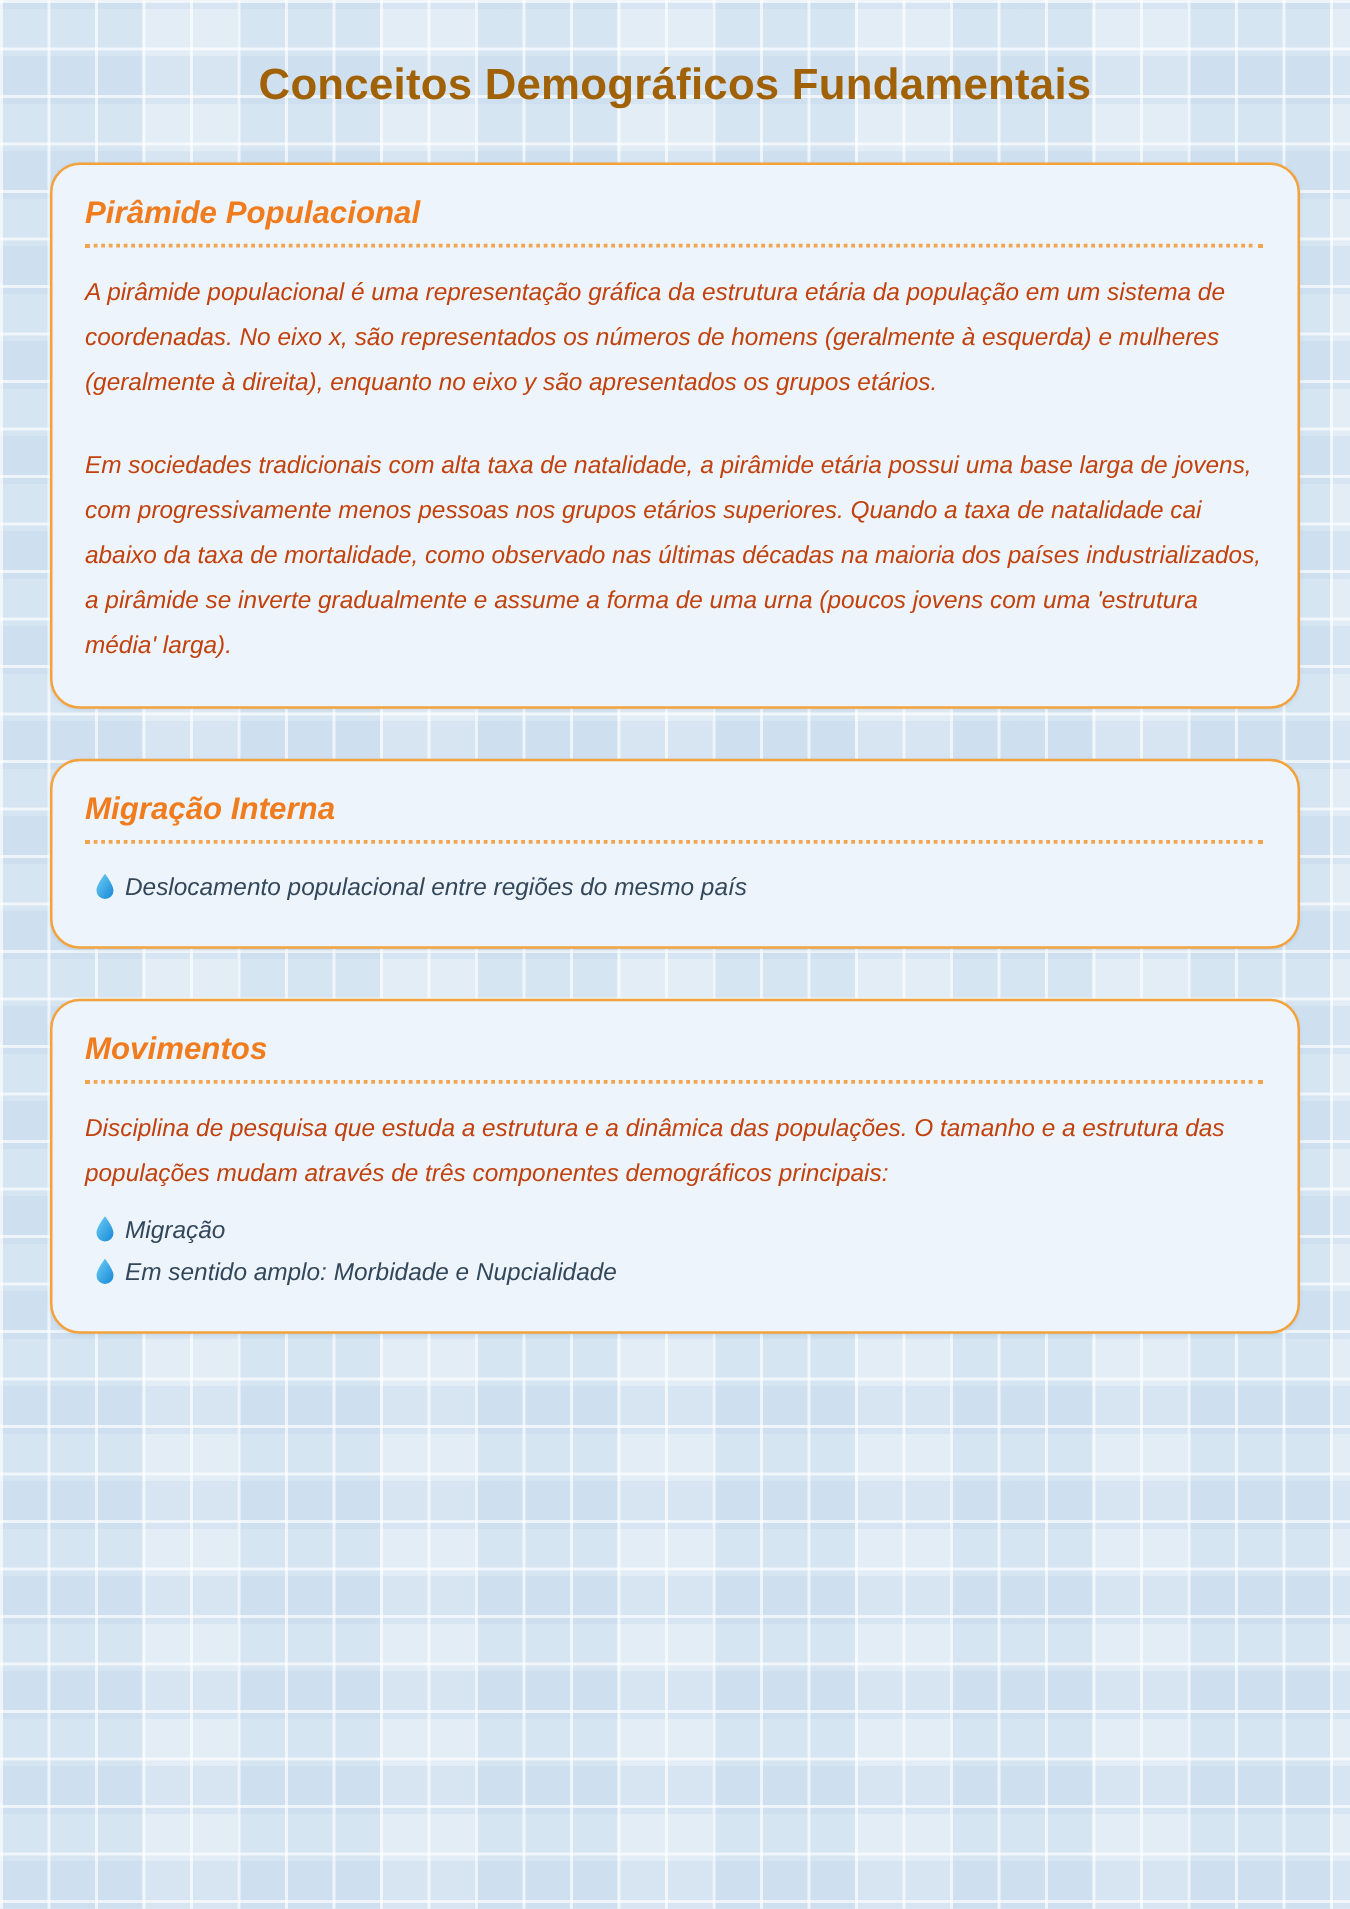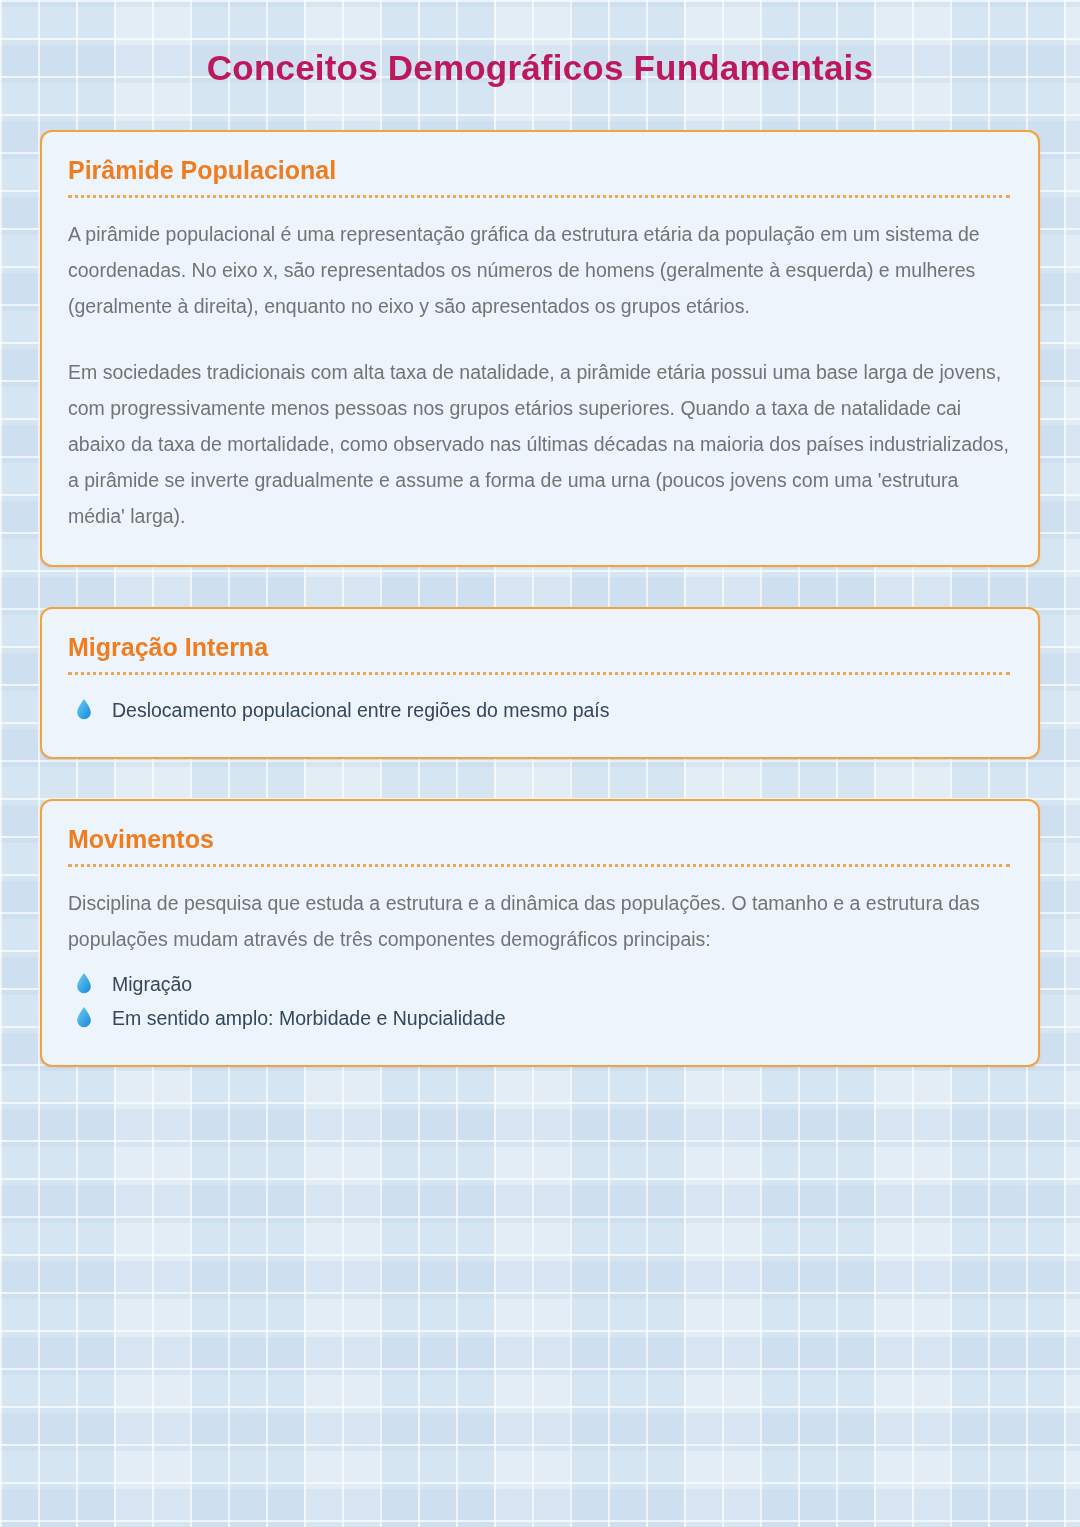--- a/index.html
+++ b/index.html
@@ -18,64 +18,65 @@
     background-size: 38px 38px, 38px 38px, auto, auto;
     overflow: hidden;
   }
 
   .page {
     padding: 48px 40px 0 40px;
   }
 
   .page-title {
     text-align: center;
-    color: #be185d;
+    color: #a16207;
     font-size: 35px;
     font-weight: bold;
     letter-spacing: 0.2px;
     margin-bottom: 42px;
   }
 
   .card {
     background: #edf4fb;
     border: 2px solid #f4a23c;
-    border-radius: 12px;
+    border-radius: 24px;
     padding: 24px 28px 30px 26px;
     margin-bottom: 40px;
     box-shadow: 0 1px 3px rgba(110,145,180,0.18);
+    font-style: italic;
   }
 
   .card-heading {
     color: #f07c1e;
     font-size: 25px;
     font-weight: bold;
     padding-bottom: 10px;
     border-bottom: 3px dotted #f2a44e;
     margin-bottom: 18px;
   }
 
   .card-paragraph {
-    color: #737373;
+    color: #c2410c;
     font-size: 19.5px;
     line-height: 1.85;
     margin-bottom: 30px;
   }
 
   .card-paragraph.lead { margin-bottom: 10px; }
   .card-paragraph:last-child { margin-bottom: 0; }
 
   .bullet-list {
     list-style: none;
     padding-left: 8px;
   }
 
   .bullet-item {
     display: flex;
     align-items: center;
-    gap: 20px;
+    gap: 8px;
     color: #33475b;
     font-size: 19.5px;
     line-height: 1.75;
   }
 
   .droplet {
     flex: 0 0 auto;
     width: 16px;
     height: 21px;
     display: inline-flex;

